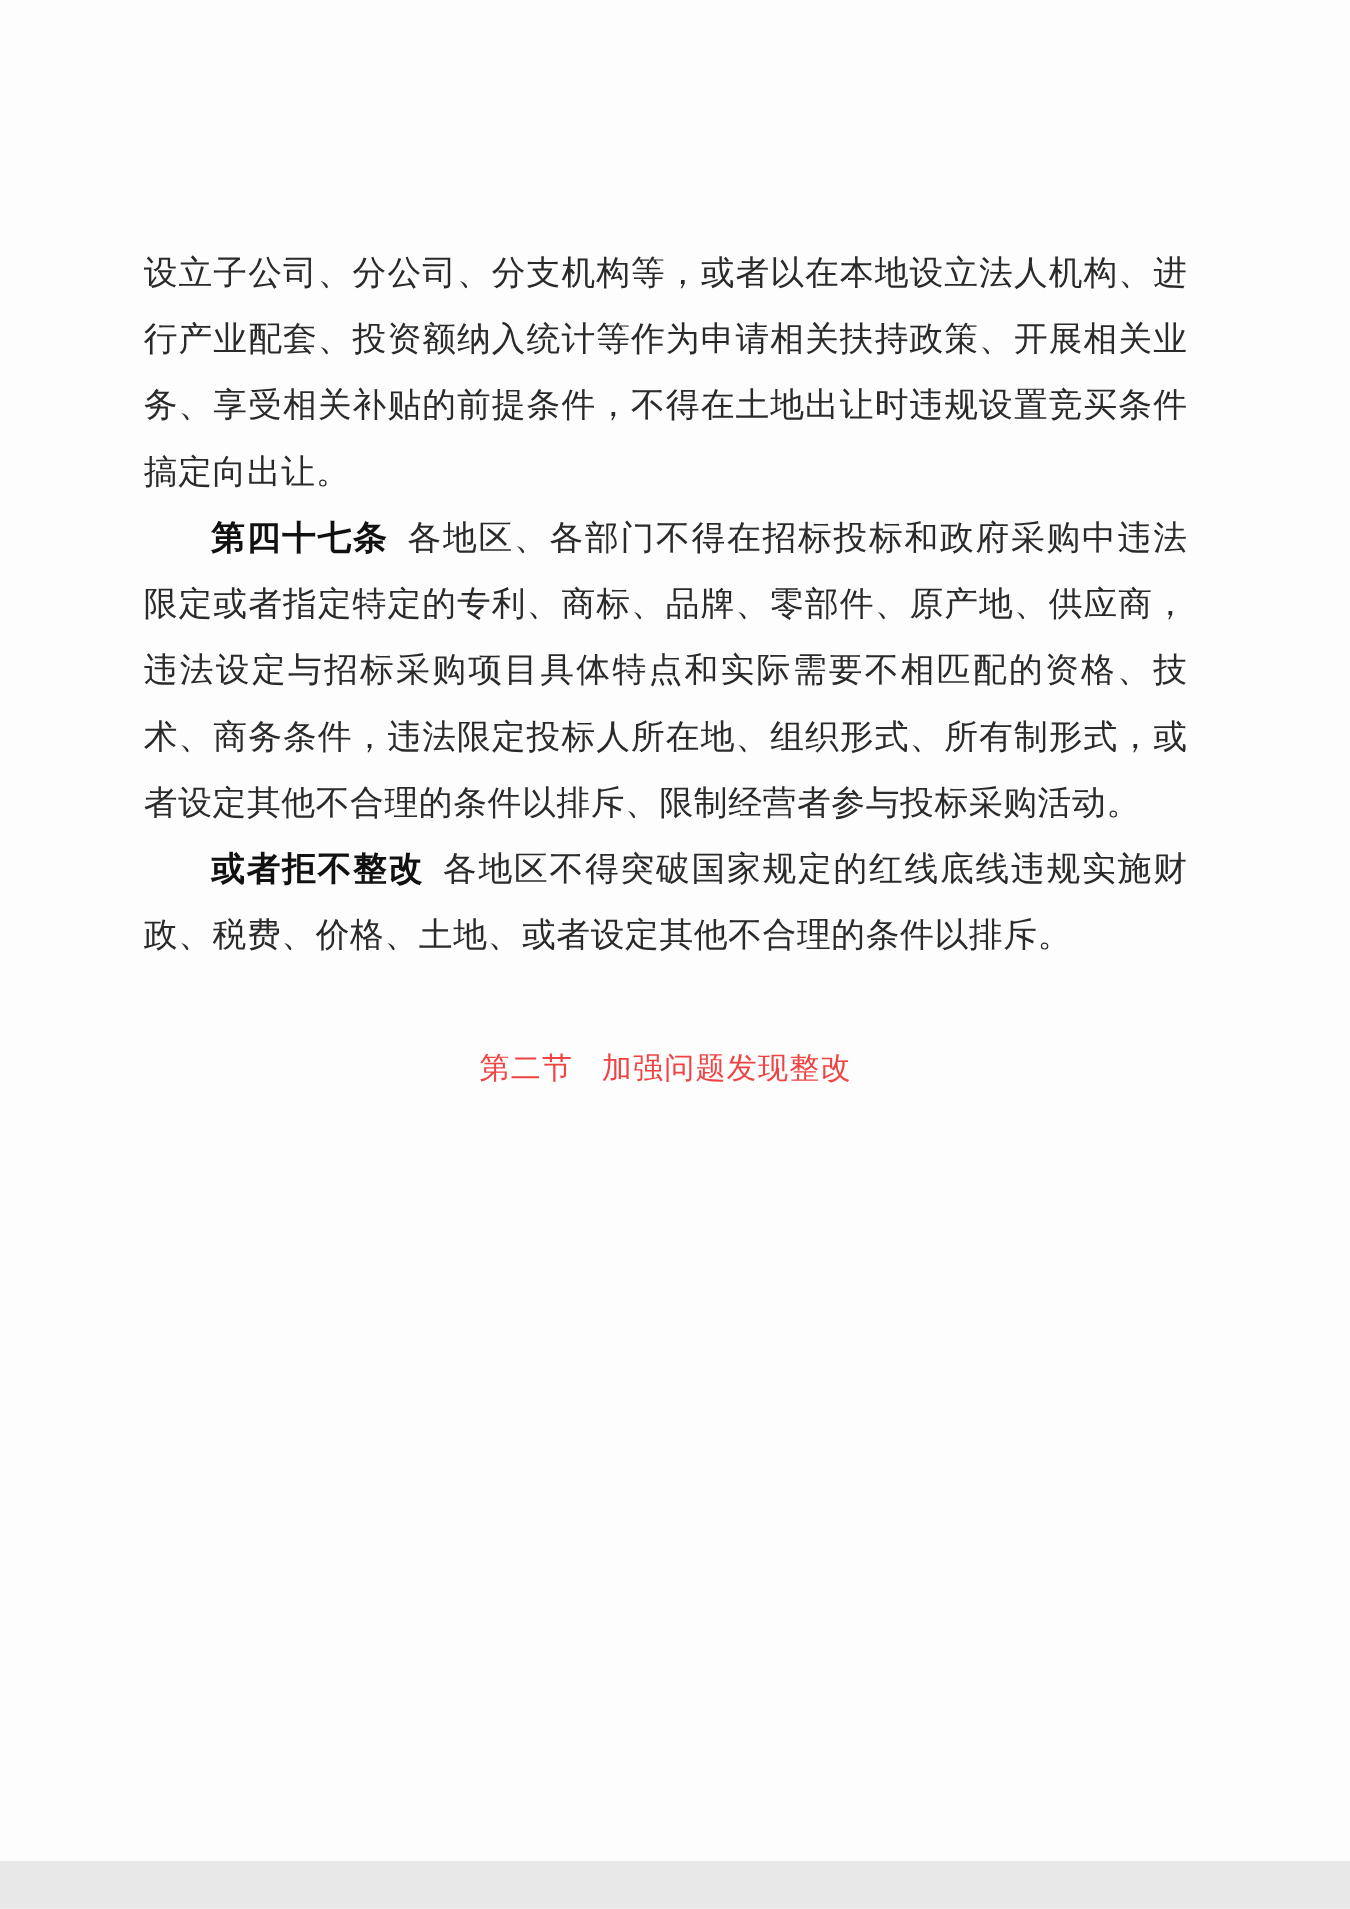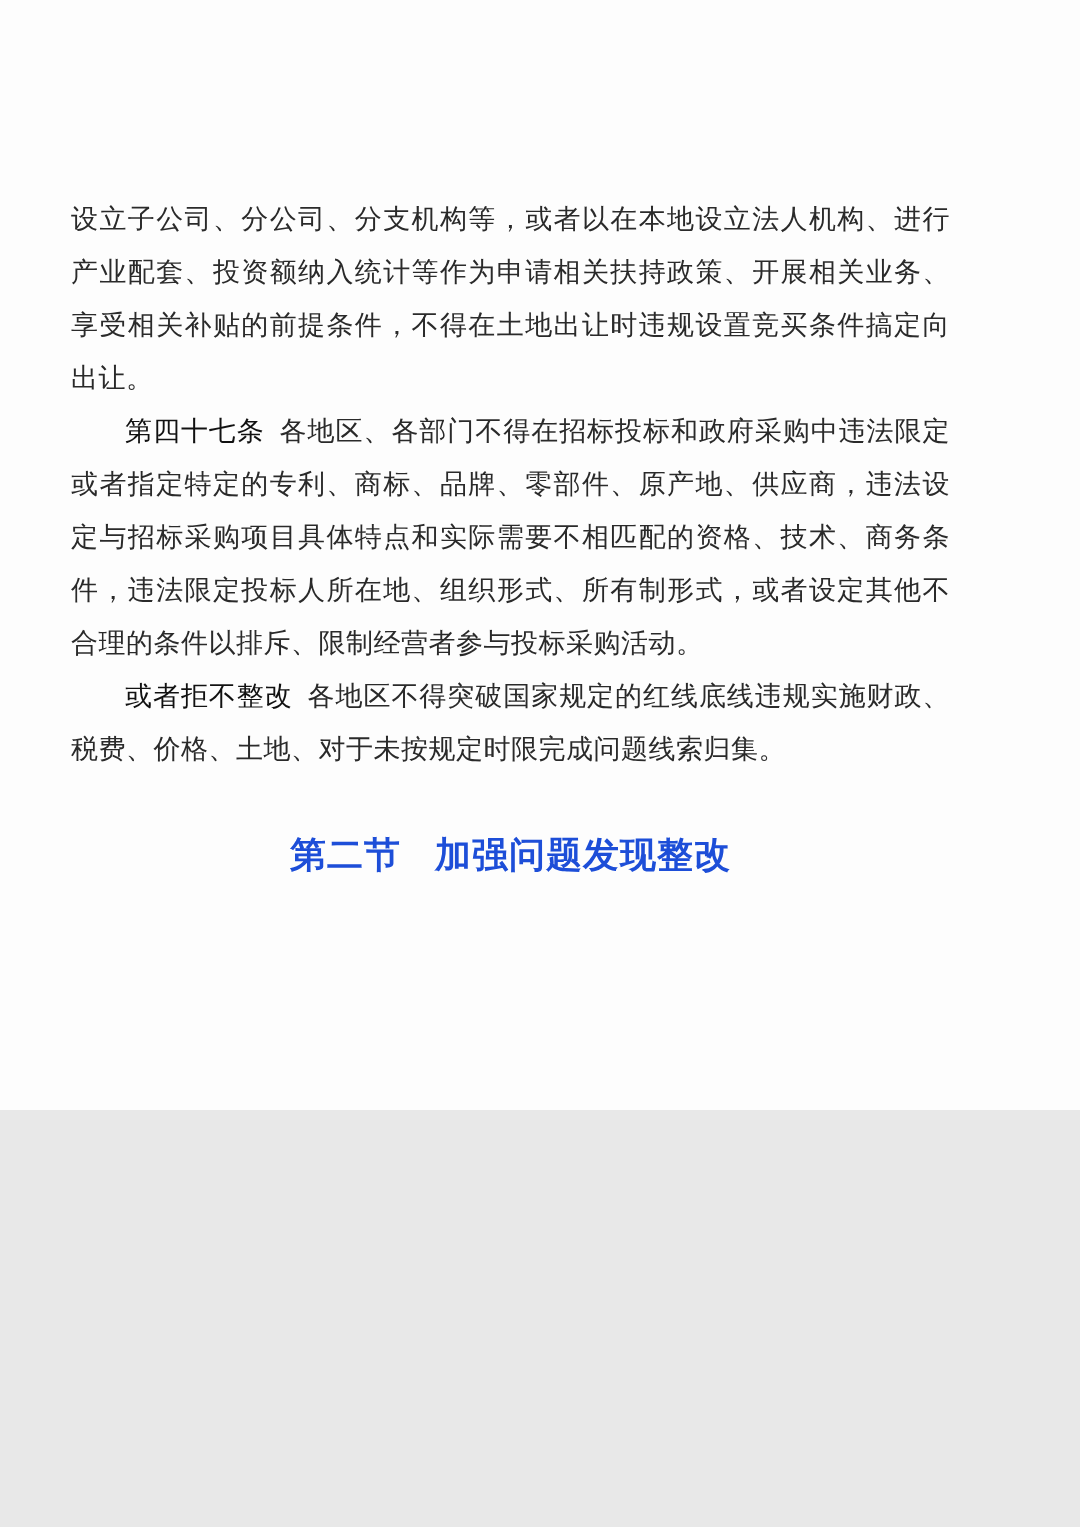--- a/index.html
+++ b/index.html
@@ -3,69 +3,69 @@
 <meta charset="utf-8">
 <style>
   html, body {
     margin: 0;
     padding: 0;
     background: #e8e8e8;
   }
   .page {
     position: relative;
     width: 1080px;
-    height: 1110px;
+    height: 1489px;
     margin: 0 auto;
     background: #fdfdfd;
     box-sizing: border-box;
-    padding: 192px 130px 0 71px;
+    padding: 192px 130px 0 115px;
     overflow: hidden;
     color: #2a2a2a;
   }
   .body-par {
     margin: 0;
     font-family: "DejaVu Serif", "Liberation Serif", serif;
     font-size: 27px;
     line-height: 53px;
     text-align: justify;
     letter-spacing: 0.5px;
     color: #2a2a2a;
   }
   .body-par.article {
     text-indent: 2em;
   }
   .art-num {
     font-family: "DejaVu Sans", "Liberation Sans", sans-serif;
-    font-weight: 400;
+    font-weight: 700;
     color: #111111;
     margin-right: 0.55em;
   }
   .section-heading {
     margin: 53px 0 53px 0;
     line-height: 53px;
     text-align: center;
     font-family: "DejaVu Sans", "Liberation Sans", sans-serif;
-    font-weight: 700;
-    font-size: 36px;
-    color: #1d4ed8;
+    font-weight: 400;
+    font-size: 24px;
+    color: #ef4444;
     letter-spacing: 1px;
   }
   .heading-gap {
     display: inline-block;
     width: 0.95em;
   }
 </style>
 </head>
 <body>
 
 <div class="page">
 
   <p class="body-par">设立子公司、分公司、分支机构等，或者以在本地设立法人机构、进行产业配套、投资额纳入统计等作为申请相关扶持政策、开展相关业务、享受相关补贴的前提条件，不得在土地出让时违规设置竞买条件搞定向出让。</p>
 
   <p class="body-par article"><span class="art-num">第四十七条</span><span>各地区、各部门不得在招标投标和政府采购中违法限定或者指定特定的专利、商标、品牌、零部件、原产地、供应商，违法设定与招标采购项目具体特点和实际需要不相匹配的资格、技术、商务条件，违法限定投标人所在地、组织形式、所有制形式，或者设定其他不合理的条件以排斥、限制经营者参与投标采购活动。</span></p>
 
-  <p class="body-par article"><span class="art-num">或者拒不整改</span><span>各地区不得突破国家规定的红线底线违规实施财政、税费、价格、土地、对于未按规定时限完成问题线索归集。</span></p>
+  <p class="body-par article"><span class="art-num">或者拒不整改</span><span>各地区不得突破国家规定的红线底线违规实施财政、税费、价格、土地、或者设定其他不合理的条件以排斥。</span></p>
 
   <h2 class="section-heading"><span>第二节</span><span class="heading-gap"></span><span>加强问题发现整改</span></h2>
 
 
 
 </div>
 
 </body></html>

